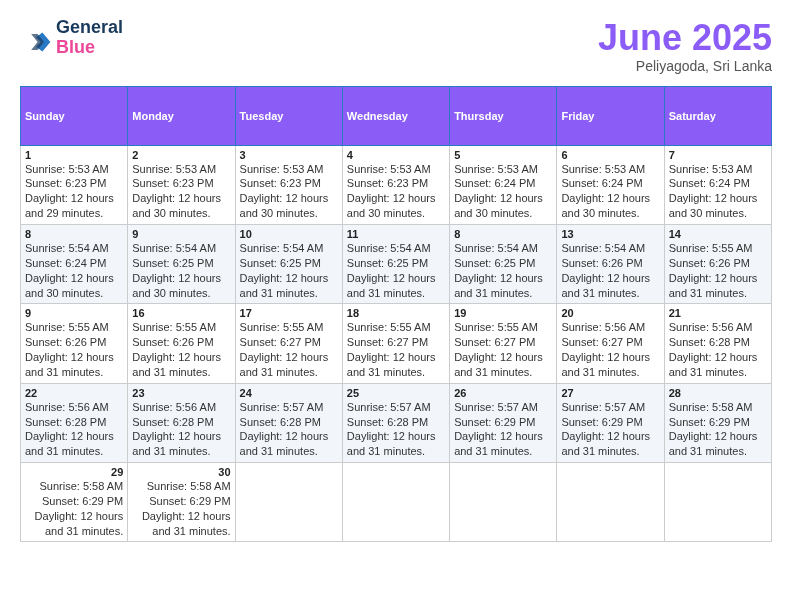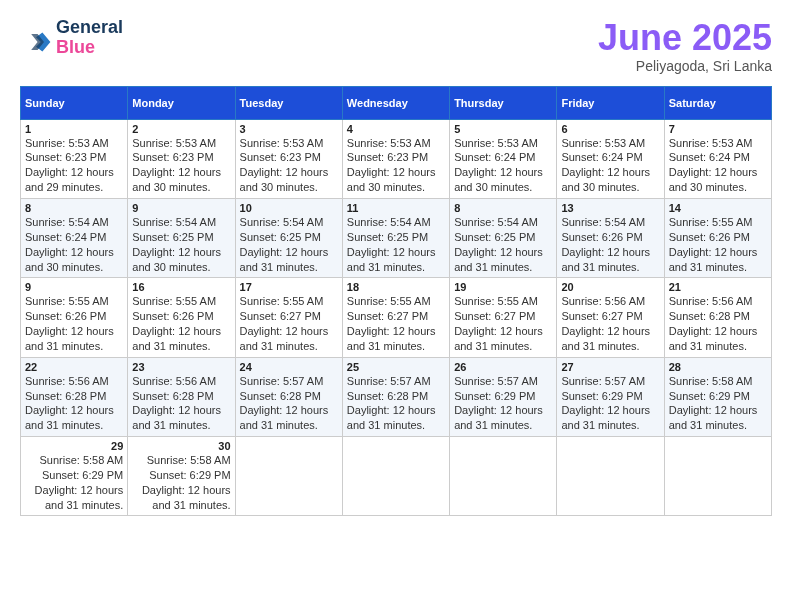--- a/index.html
+++ b/index.html
@@ -47,25 +47,25 @@
     .location {
       font-size: 14px;
       color: #555;
     }
     table {
       width: 100%;
       border-collapse: collapse;
       font-size: 9.5px;
     }
     thead tr th {
-      background: #1d4ed8;
+      background: #8b5cf6;
       color: #fff;
       font-size: 11px;
       font-weight: bold;
-      padding: 10px 4px;
+      padding: 23px 4px;
       text-align: left;
       border: 1px solid #2979c5;
     }
     tbody tr td {
       border: 1px solid #ccc;
       vertical-align: top;
       padding: 3px 4px;
       width: calc(100% / 7);
       height: 72px;
       background: #fff;

